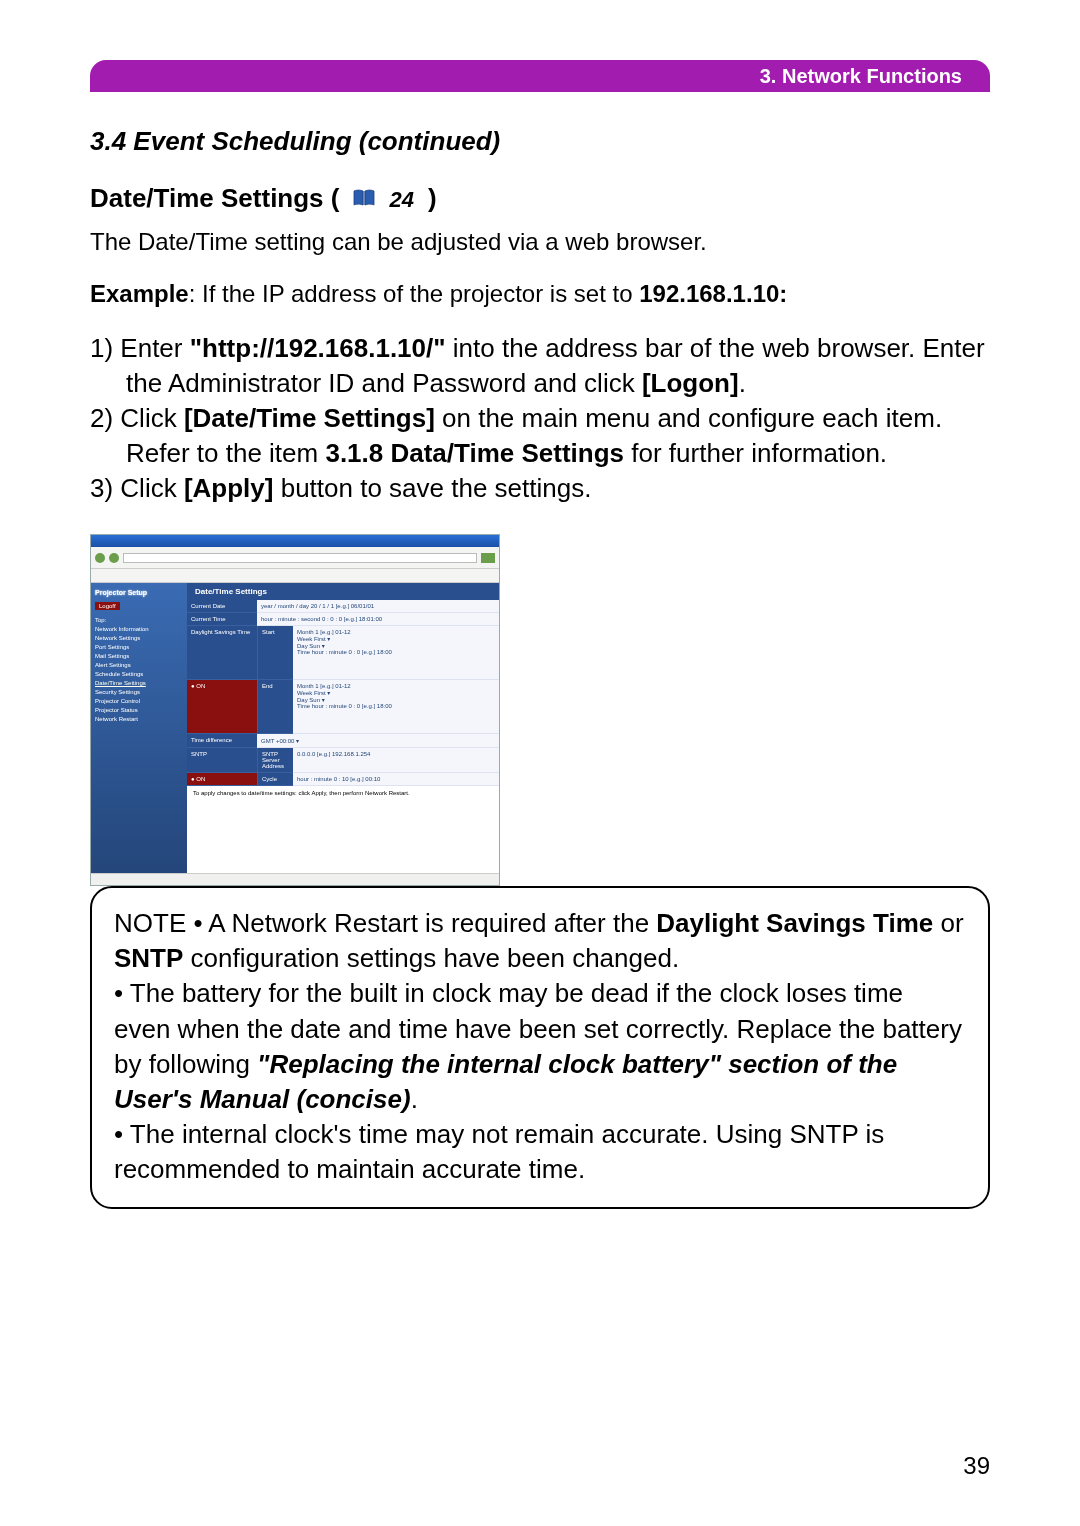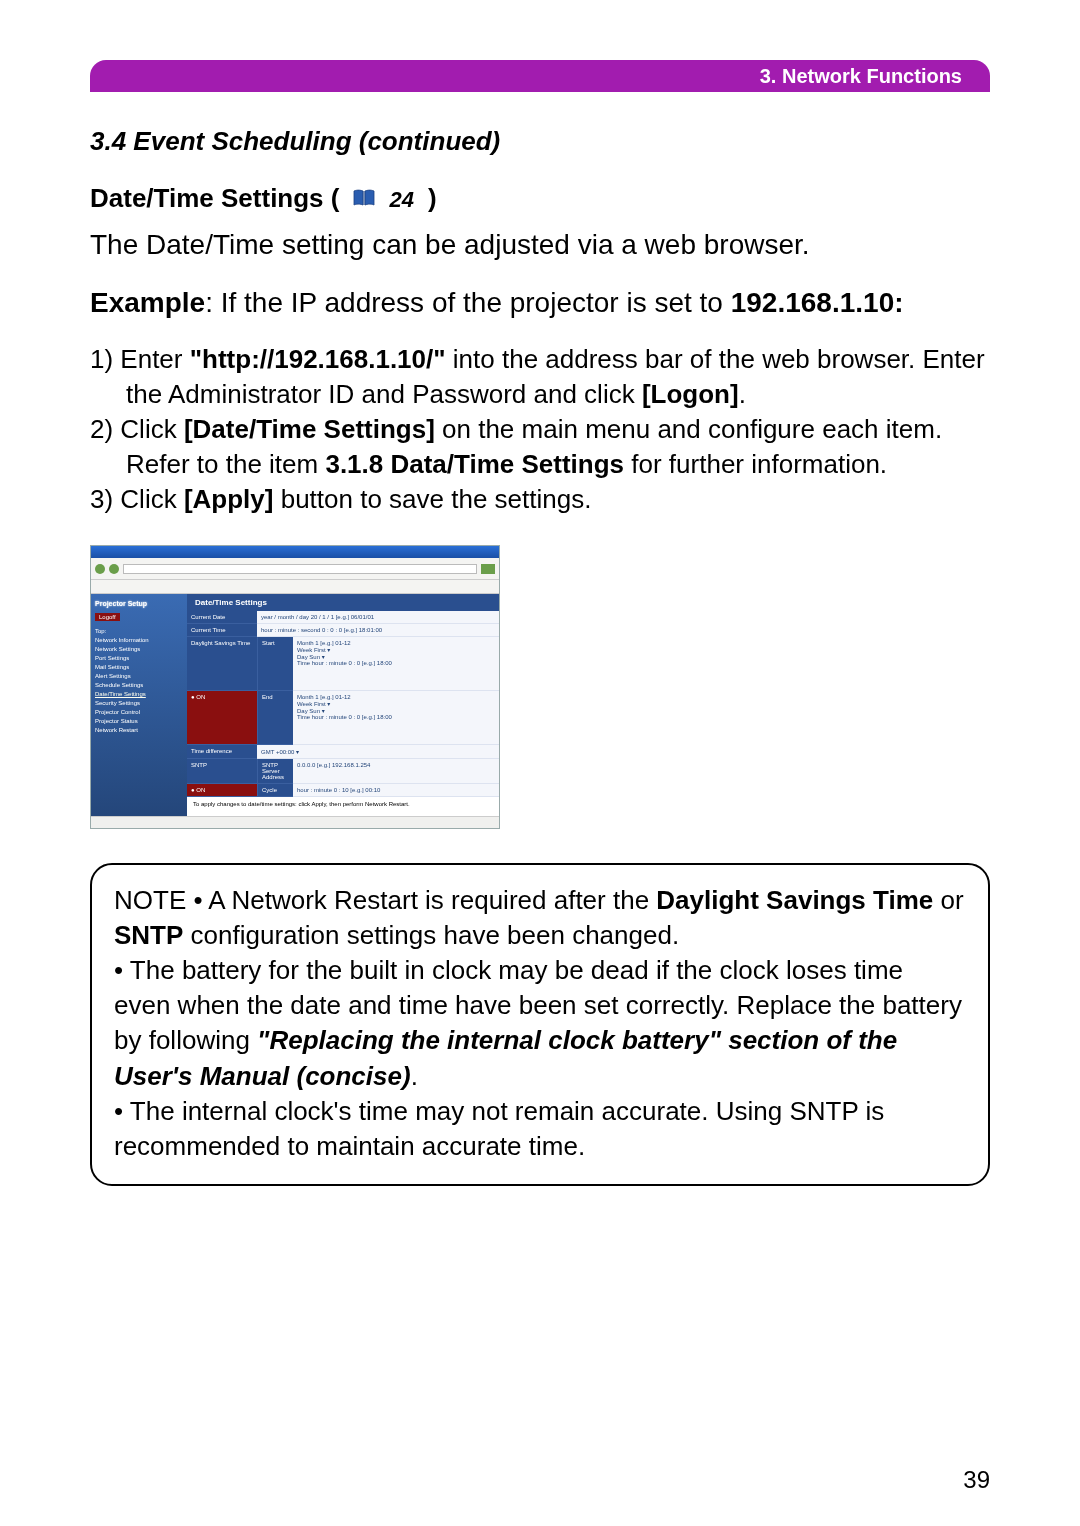--- a/index.html
+++ b/index.html
@@ -4,25 +4,25 @@
 <style>
   * { box-sizing: border-box; margin: 0; padding: 0; }
   html, body { width: 1080px; height: 1526px; background: #ffffff; font-family: Arial, Helvetica, sans-serif; color: #000; }
   .page { width: 1080px; height: 1526px; padding: 60px 90px 50px 90px; position: relative; }
   .header-bar { height: 32px; background: #a21caf; border-radius: 16px 16px 0 0; display: flex; align-items: center; justify-content: flex-end; padding-right: 28px; margin-bottom: 34px; }
   .header-bar span { color: #fff; font-weight: bold; font-size: 20px; }
   .section-title { font-style: italic; font-weight: bold; font-size: 26px; margin-bottom: 26px; }
   .subsection { font-weight: bold; font-size: 26px; color: #000; margin-bottom: 12px; display: flex; align-items: baseline; gap: 14px; }
   .book-icon { display: inline-flex; align-items: center; }
   .page-ref { font-style: italic; font-weight: bold; font-size: 22px; }
-  .body-text { font-size: 28px; line-height: 1.35; margin-bottom: 20px; }
+  .body-text { font-size: 24px; line-height: 1.35; margin-bottom: 20px; }
   .body-text strong { font-weight: bold; }
   ol.steps { list-style: none; font-size: 26px; line-height: 1.35; margin-bottom: 28px; }
   ol.steps li { margin-bottom: 0; padding-left: 36px; text-indent: -36px; }
-  .screenshot { width: 410px; height: 284px; margin-bottom: 34px; border: 1px solid #9aa; background: #eef0f4; position: relative; overflow: hidden; font-size: 7px; color: #33a; }
+  .screenshot { width: 410px; height: 352px; border: 1px solid #9aa; background: #eef0f4; position: relative; overflow: hidden; font-size: 7px; color: #33a; }
   .ss-titlebar { height: 12px; background: linear-gradient(#2a6fd6,#1a4fa6); }
   .ss-toolbar { height: 22px; background: #f4f4f2; border-bottom: 1px solid #ccc; display: flex; align-items: center; padding: 0 4px; gap: 4px; }
   .ss-toolbar .circle { width: 10px; height: 10px; border-radius: 50%; background: #6a9e4a; }
   .ss-toolbar .addr { height: 10px; flex: 1; background: #fff; border: 1px solid #bbb; }
   .ss-toolbar .go { width: 14px; height: 10px; background: #6a9e4a; }
   .ss-links { height: 14px; background: #f4f4f2; border-bottom: 1px solid #ccc; padding: 2px 6px; color: #2a5db0; font-size: 6px; }
   .ss-body { display: flex; height: calc(100% - 60px); }
   .ss-side { width: 96px; background: linear-gradient(#3a6bb3,#24467a); padding: 6px 4px; color: #fff; }
   .ss-side .setup { color: #fff; font-weight: bold; font-size: 7px; margin-bottom: 6px; text-shadow: 0 0 2px #fff; }
   .ss-side .btn { background: #8a0f0f; color: #fff; font-size: 6px; padding: 1px 4px; display: inline-block; margin-bottom: 4px; }
@@ -32,21 +32,21 @@
   .ss-main-hdr { background: #2a4f8f; color: #fff; font-weight: bold; font-size: 8px; padding: 4px 8px; }
   .ss-row { display: flex; font-size: 6px; }
   .ss-lab { background: #2a4f8f; color: #fff; padding: 3px 4px; width: 70px; border-bottom: 1px solid #3a5f9f; }
   .ss-sub { background: #2a4f8f; color: #fff; padding: 3px 4px; width: 36px; border-left: 1px solid #3a5f9f; border-bottom: 1px solid #3a5f9f; }
   .ss-val { background: #f4f6fb; color: #24467a; padding: 3px 4px; flex: 1; border-bottom: 1px solid #dde3f0; }
   .ss-note-row { background: #fff; color: #000; font-size: 6px; padding: 4px 6px; }
   .ss-status { height: 12px; background: #f0f0ee; border-top: 1px solid #ccc; }
   .note-box { border: 2px solid #000; border-radius: 22px; padding: 18px 22px 20px 22px; font-size: 26px; line-height: 1.35; }
   .note-box .note-label { font-weight: normal; text-align: right; }
   .note-box .italic-bold { font-style: italic; font-weight: bold; }
-  .page-num { position: absolute; bottom: 32px; right: 90px; font-size: 24px; }
+  .page-num { position: absolute; bottom: 46px; right: 90px; font-size: 24px; }
 </style>
 </head>
 <body>
 
 <div class="page">
 
   <div class="header-bar">
     <span>3. Network Functions</span>
   </div>
 

